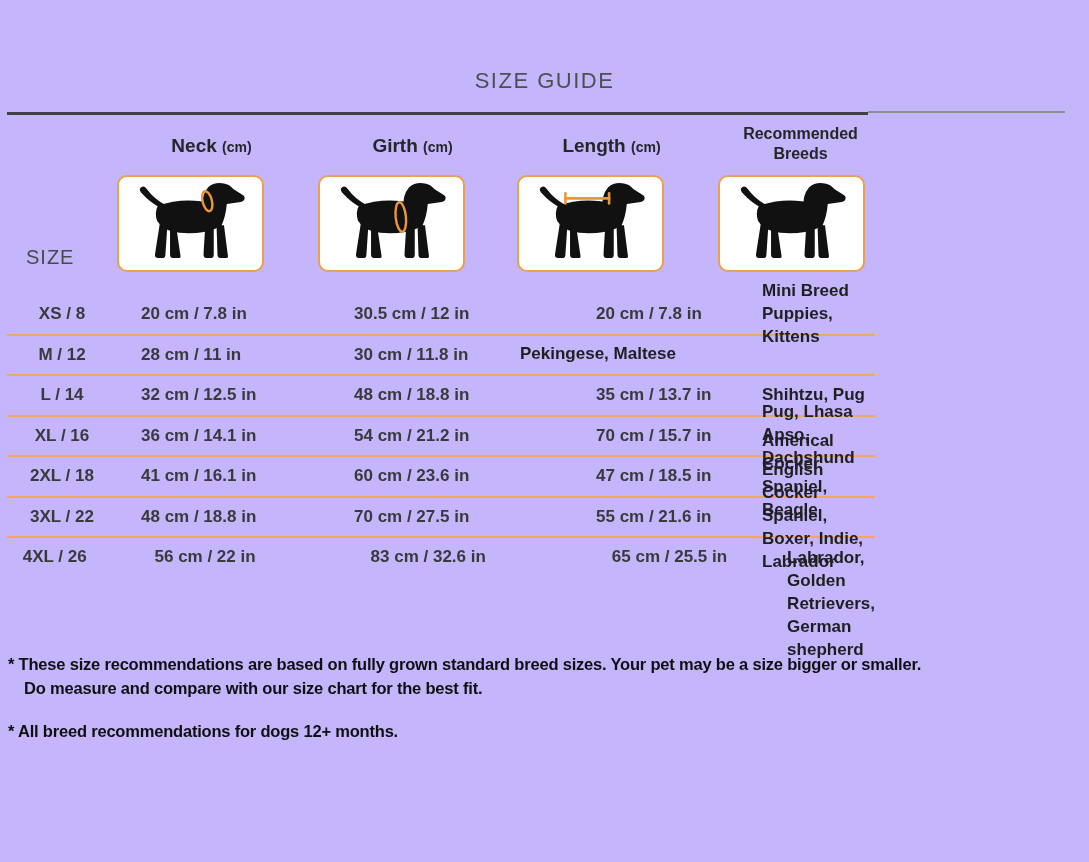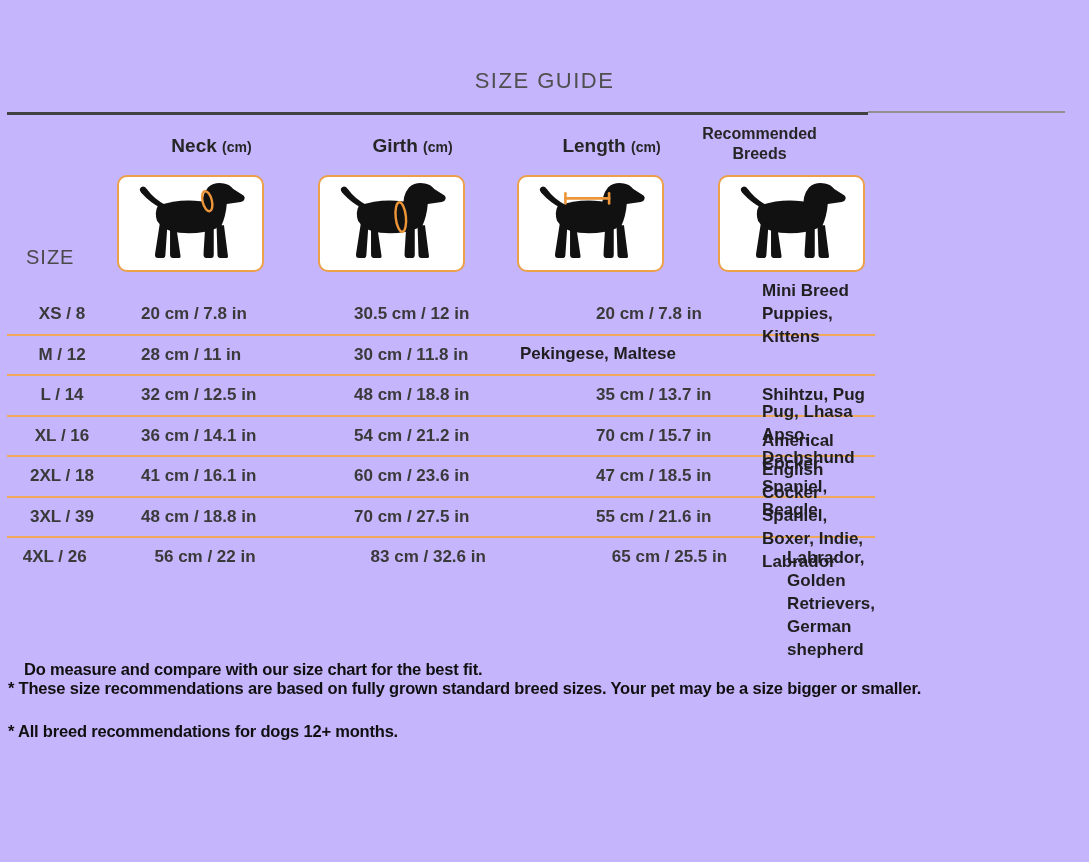--- a/index.html
+++ b/index.html
@@ -78,21 +78,21 @@
     <span class="unit">(cm)</span>
   </div>
   <div class="col-head" style="left:339px;">
     <span>Girth</span>
     <span class="unit">(cm)</span>
   </div>
   <div class="col-head" style="left:538px;">
     <span>Length</span>
     <span class="unit">(cm)</span>
   </div>
-  <div class="col-head two-line" style="left:686px;">
+  <div class="col-head two-line" style="left:727px;">
     <div>Recommended</div>
     <div>Breeds</div>
   </div>
 
   <div class="dog-box" style="left:117px;">
     <svg viewBox="0 0 150 100">
       <use href="#dog-shape" xlink:href="#dog-shape"></use>
       <ellipse cx="93" cy="26" rx="5" ry="11" transform="rotate(-14 93 26)" fill="none" stroke="#ED9639" stroke-width="2.6"></ellipse>
     </svg>
   </div>
@@ -154,37 +154,37 @@
 
     <div class="row">
       <div class="cell c-size">2XL / 18</div>
       <div class="cell c-neck">41 cm / 16.1 in</div>
       <div class="cell c-girth">60 cm / 23.6 in</div>
       <div class="cell c-length">47 cm / 18.5 in</div>
       <div class="cell c-breeds">Americal Cocker Spaniel, Beagle</div>
     </div>
 
     <div class="row">
-      <div class="cell c-size">3XL / 39</div>
+      <div class="cell c-size">3XL / 22</div>
       <div class="cell c-neck">48 cm / 18.8 in</div>
       <div class="cell c-girth">70 cm / 27.5 in</div>
       <div class="cell c-length">55 cm / 21.6 in</div>
       <div class="cell c-breeds">English Cocker Spaniel, Boxer, Indie, Labrador</div>
     </div>
 
     <div class="row">
       <div class="cell c-size">4XL / 26</div>
       <div class="cell c-neck">56 cm / 22 in</div>
       <div class="cell c-girth">83 cm / 32.6 in</div>
       <div class="cell c-length">65 cm / 25.5 in</div>
       <div class="cell c-breeds">Labrador, Golden Retrievers,
 German shepherd</div>
     </div>
 
   </div>
 
   <div class="notes">
+    <div class="note-line">* These size recommendations are based on fully grown standard breed sizes. Your pet may be a size bigger or smaller.</div>
     <div class="note-line note-indent">Do measure and compare with our size chart for the best fit.</div>
-    <div class="note-line">* These size recommendations are based on fully grown standard breed sizes. Your pet may be a size bigger or smaller.</div>
     <div class="note-line note-2">* All breed recommendations for dogs 12+ months.</div>
   </div>
 
 </div>
 
 </body></html>

